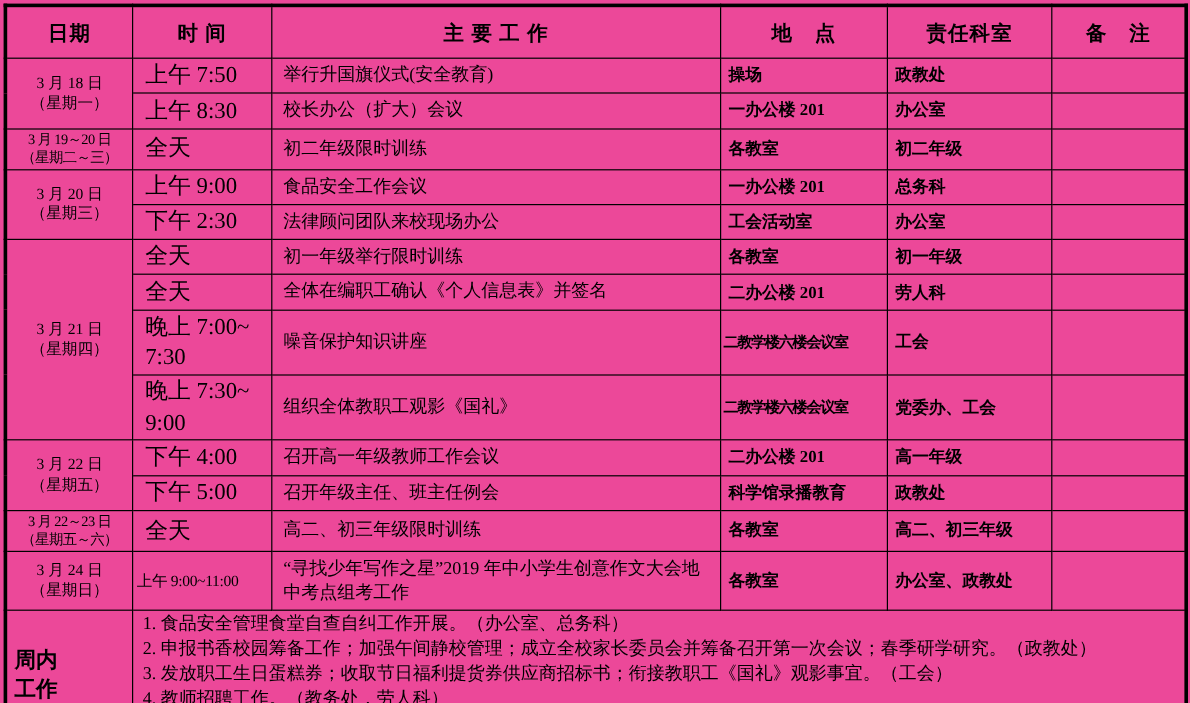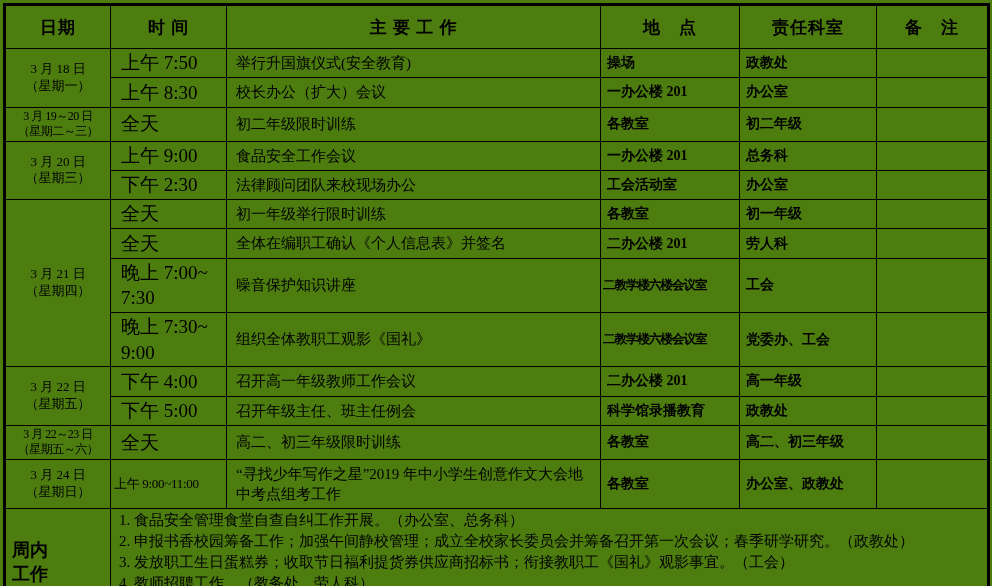--- a/index.html
+++ b/index.html
@@ -1,18 +1,18 @@
 <!DOCTYPE html>
 <html><head>
 <meta charset="utf-8">
 <style>
   html,body{margin:0;padding:0;background:#fff;}
   .page{
     width:992px;height:586px;box-sizing:border-box;padding:3px;
-    background:#4d7c0f;color:#000;
+    background:#ec4899;color:#000;
     font-family:"Liberation Serif","DejaVu Serif",serif;
   }
   table.schedule{
     border-collapse:collapse;table-layout:fixed;width:986px;
     border:3px solid #000;
   }
   .schedule th,.schedule td{
     border:1.5px solid #000;
     padding:1px 6px;
     overflow:hidden;

